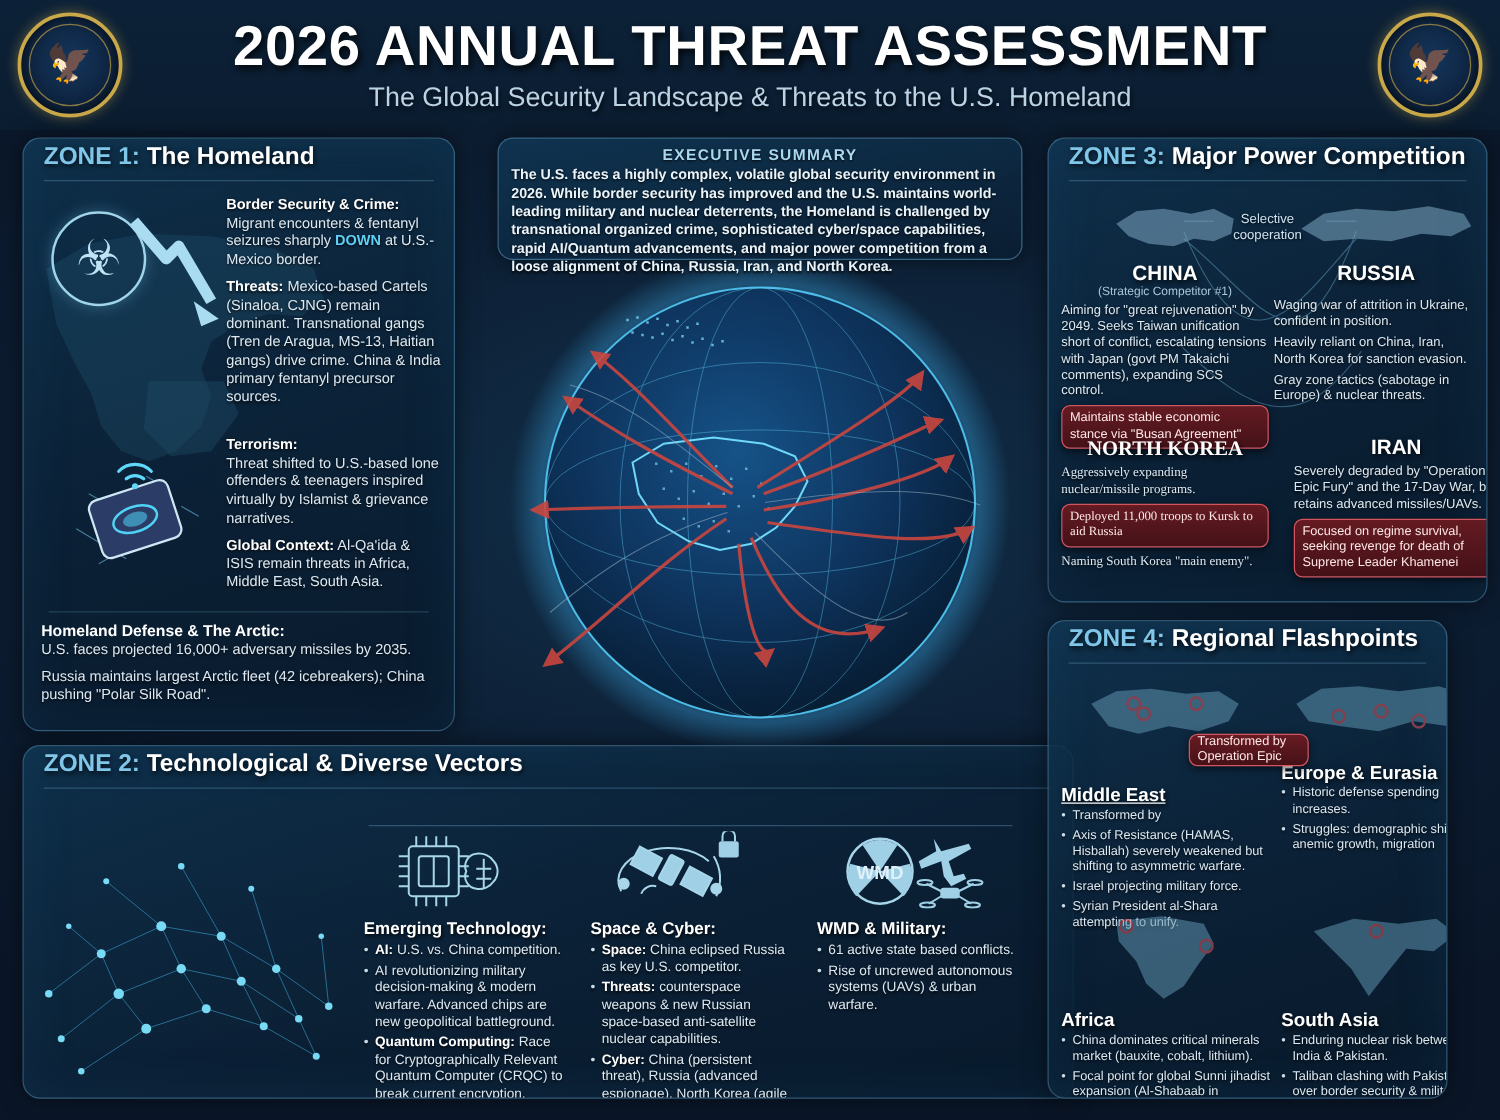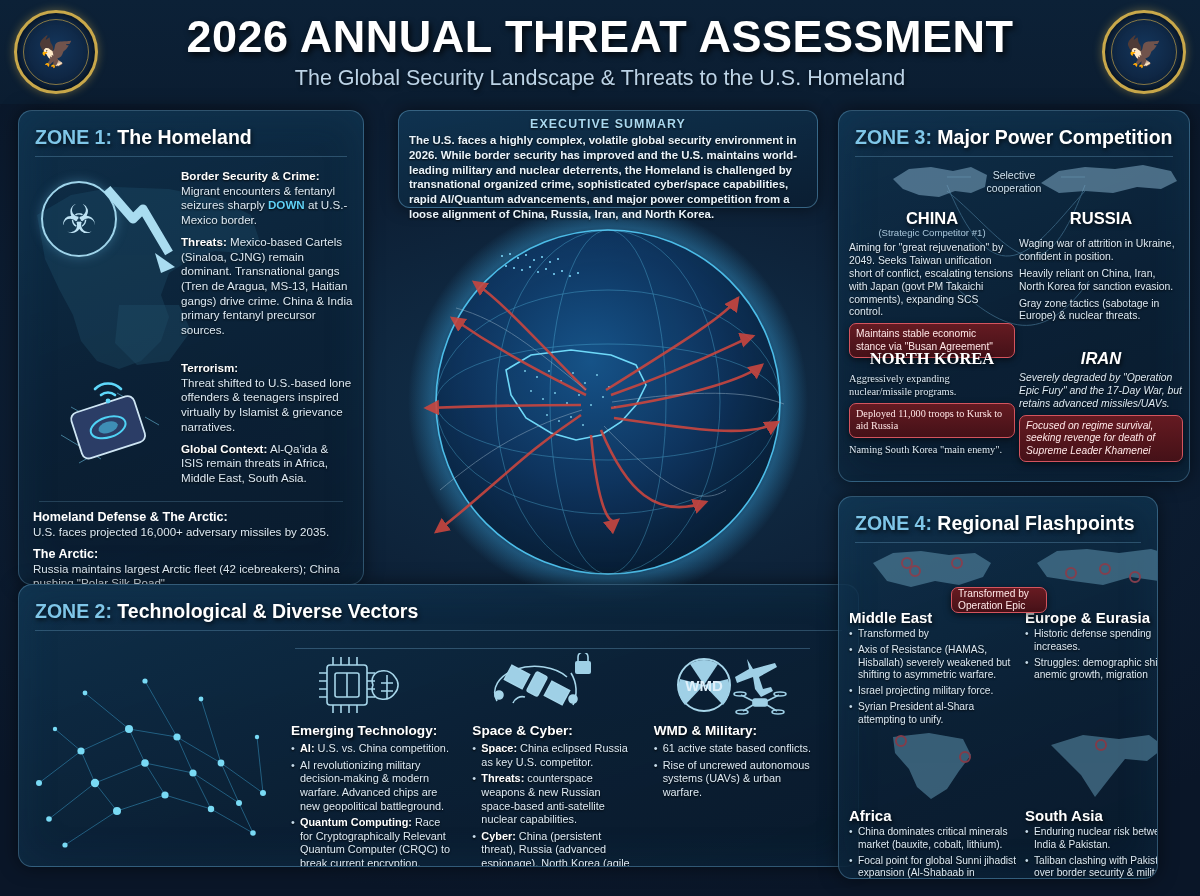--- a/index.html
+++ b/index.html
@@ -55,21 +55,21 @@
   .panel {
     position: absolute;
     border: 1px solid rgba(120,190,230,.35);
     border-radius: 14px;
     background: linear-gradient(160deg, rgba(16,52,80,.82) 0%, rgba(11,33,54,.88) 55%, rgba(9,26,44,.92) 100%);
     box-shadow: 0 0 18px rgba(0,0,0,.5), inset 0 0 40px rgba(30,90,130,.18);
     overflow: hidden;
   }
   .zone-title {
     font-size: 19.5px; font-weight: bold; color: #ffffff;
-    padding: 15px 0 7px 0; margin: 0 16px;
+    padding: 3px 0 7px 0; margin: 0 16px;
     border-bottom: 1px solid rgba(130,190,225,.28);
     text-shadow: 1px 2px 4px rgba(0,0,0,.7);
   }
   .zone-title .zk { color: #7fc6e8; }
 
   
   #zone1 { left: 18px; top: 110px; width: 346px; height: 475px; }
   .z1-map {
     position: absolute; left: 0; top: 44px; width: 260px; height: 250px;
     opacity: .40;
@@ -97,21 +97,21 @@
     box-shadow: 0 0 12px rgba(110,190,230,.35);
   }
   .arrow-down { position: absolute; left: 72px; top: 18px; }
 
   
   .phone-icon {
     position: absolute; left: 24px; top: 8px; width: 110px; height: 120px;
   }
 
   
-  #zone2 { left: 18px; top: 584px; width: 841px; height: 283px; }
+  #zone2 { left: 18px; top: 596px; width: 841px; height: 283px; }
   .z2-net { position: absolute; left: 6px; top: 48px; width: 270px; height: 230px; opacity: .95; }
   .z2-grid-label {
     position: absolute; left: 300px; top: 38px; width: 470px; text-align: center;
     font-size: 12.2px; color: #cfe3f1; text-shadow: 0 1px 2px rgba(0,0,0,.8);
   }
   .z2-rule { position: absolute; left: 276px; top: 63px; width: 515px; height: 1px; background: rgba(130,190,225,.3); }
   .z2-icons { position: absolute; left: 290px; top: 68px; width: 500px; height: 62px; }
   .z2-cols { position: absolute; left: 272px; top: 138px; width: 522px; display: flex; gap: 22px; }
   .z2-col { flex: 1; }
   .col-head { font-size: 13.6px; font-weight: bold; color: #ffffff; margin-bottom: 4px;
@@ -361,21 +361,20 @@
           <b>Global Context:</b><span> Al-Qa'ida &amp; ISIS remain threats in Africa, Middle East, South Asia.</span>
         </p>
       </div>
     </div>
 
     <div class="divider"></div>
 
     <div class="z1-foot">
       <span class="lead">Homeland Defense &amp; The Arctic:</span>
       <p class="body">U.S. faces projected 16,000+ adversary missiles by 2035.</p>
-      <span class="lead">The Arctic:</span>
       <p class="body">Russia maintains largest Arctic fleet (42 icebreakers); China pushing "Polar Silk Road".</p>
     </div>
   </div>
 
   <div class="panel" id="zone2">
     <div class="zone-title">
       <span class="zk">ZONE 2:</span>
       <span>Technological &amp; Diverse Vectors</span>
     </div>
 
@@ -552,21 +551,21 @@
       <div class="q-name">NORTH KOREA</div>
       <div class="q-body">
         <p>Aggressively expanding nuclear/missile programs.</p>
       </div>
       <div class="callout">Deployed 11,000 troops to Kursk to aid Russia</div>
       <div class="q-body" style="margin-top:6px;">
         <p>Naming South Korea "main enemy".</p>
       </div>
     </div>
 
-    <div class="quad" style="left:180px; top:238px; width:164px;font-style:italic;">
+    <div class="quad" style="left:196px; top:238px; width:164px;">
       <div class="q-name">IRAN</div>
       <div class="q-body">
         <p>Severely degraded by "Operation Epic Fury" and the 17-Day War, but retains advanced missiles/UAVs.</p>
       </div>
       <div class="callout">Focused on regime survival, seeking revenge for death of Supreme Leader Khamenei</div>
     </div>
   </div>
 
   <div class="panel" id="zone4">
     <div class="zone-title">
@@ -576,21 +575,21 @@
 
     <div class="z4-quad" style="left:10px; top:44px; width:168px;">
       <svg width="160" height="62" viewBox="0 0 160 62" class="mini-map" style="position:relative;left:14px;">
         <path d="M10,22 L30,12 L58,10 L86,14 L112,12 L128,22 L120,36 L96,44 L72,40 L48,46 L24,40 Z" fill="#5e93ae"></path>
         <g fill="none" stroke="#e4545c" stroke-width="2">
           <circle cx="44" cy="22" r="5"></circle>
             <circle cx="52" cy="30" r="5"></circle>
             <circle cx="94" cy="22" r="5"></circle>
         </g>
       </svg>
-      <div class="z4-name" style="margin-top:2px;">Middle East</div>
+      <div class="z4-name" style="margin-top:20px;text-decoration:underline;">Middle East</div>
       <ul class="bul">
         <li>Transformed by</li>
         <li>Axis of Resistance (HAMAS, Hisballah) severely weakened but shifting to asymmetric warfare.</li>
         <li>Israel projecting military force.</li>
         <li>Syrian President al-Shara attempting to unify.</li>
       </ul>
     </div>
     <div class="cal-pin" style="left:112px; top:90px; width:96px;">Transformed by Operation Epic</div>
 
     <div class="z4-quad" style="left:186px; top:44px; width:160px;">

